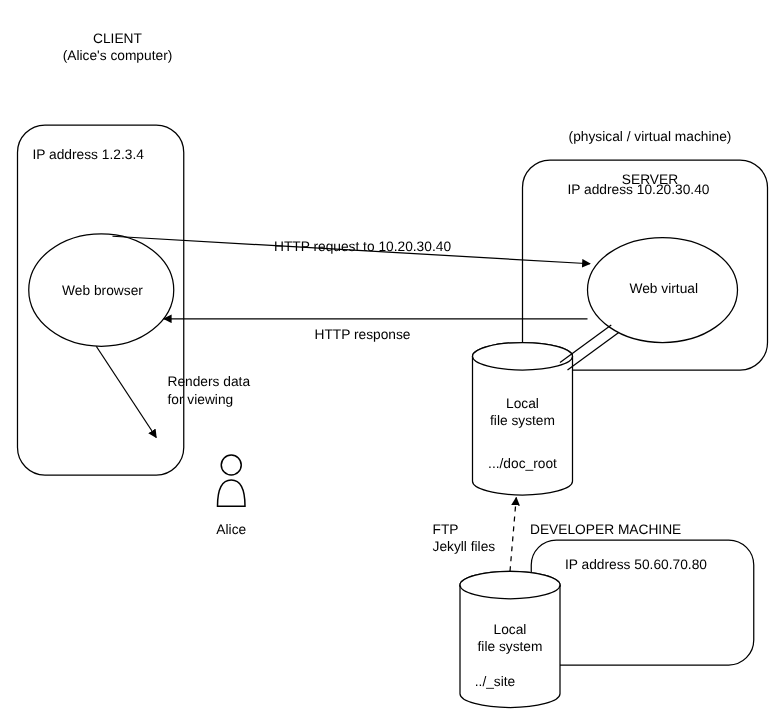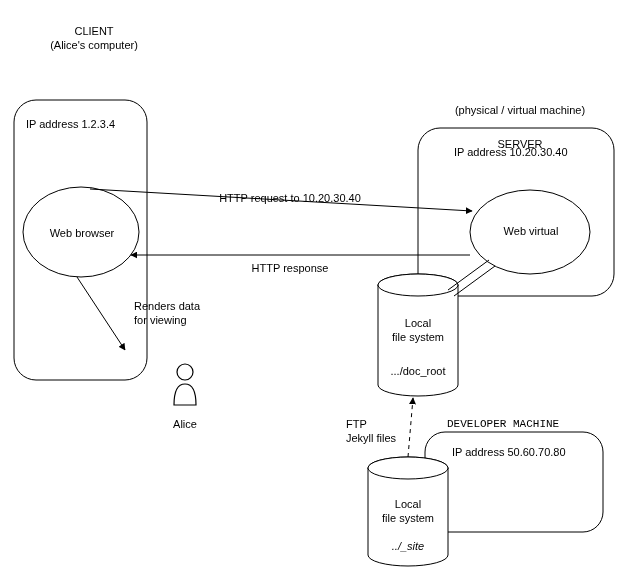--- a/index.html
+++ b/index.html
@@ -98,19 +98,19 @@
 <div class="label" style="left:230px; top:262px; width:120px;">HTTP response</div>
 
 <div class="label" style="left:134px; top:300px; text-align:left;">Renders data
 for viewing</div>
 
 <div class="label" style="left:170px; top:418px; width:30px;">Alice</div>
 
 <div class="label" style="left:346px; top:418px; text-align:left;">FTP</div>
 <div class="label" style="left:346px; top:432px; text-align:right;">Jekyll files</div>
 
-<div class="label" style="left:447px; top:418px; text-align:right;font-family:Liberation Mono, monospace;">DEVELOPER MACHINE</div>
+<div class="label" style="left:424px; top:418px; text-align:right;">DEVELOPER MACHINE</div>
 
 <div class="label" style="left:452px; top:446px; text-align:left;">IP address 50.60.70.80</div>
 
 <div class="label" style="left:376px; top:498px; width:64px;">Local</div>
 <div class="label" style="left:376px; top:512px; width:64px;">file system</div>
-<div class="label" style="left:376px; top:540px; width:64px;font-style:italic;">../_site</div>
+<div class="label" style="left:364px; top:540px; width:64px;">../_site</div>
 
 </body></html>

